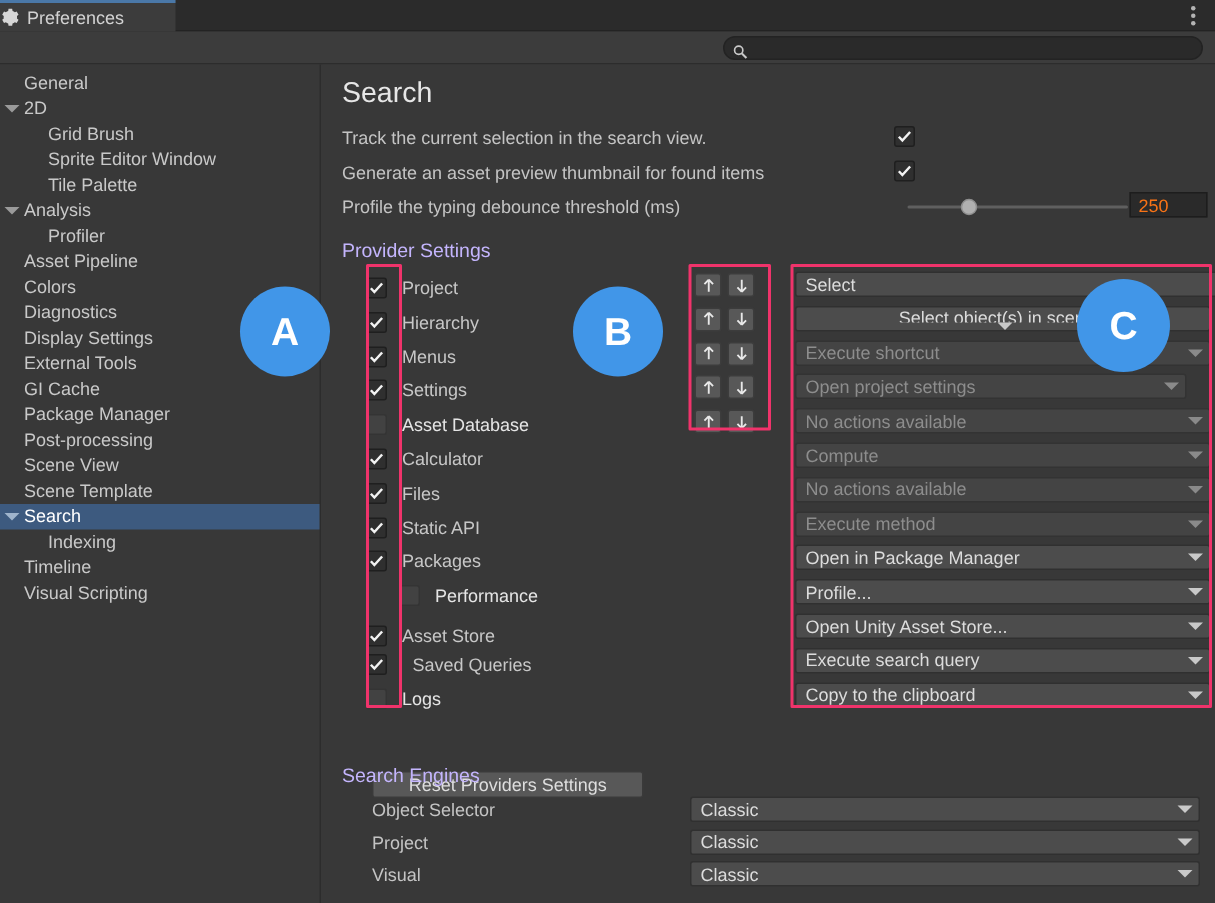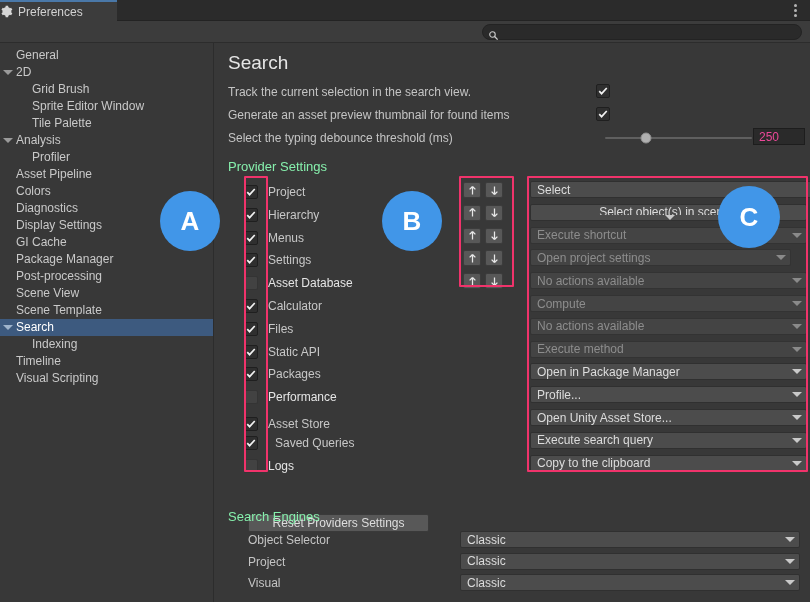--- a/index.html
+++ b/index.html
@@ -86,25 +86,25 @@
   
   .slider-wrap { position: absolute; left: 390px; top: 86px; width: 147px; height: 18px; display: flex; align-items: center; }
   .slider-track { position: relative; width: 147px; height: 2px; background: #5f5f5f; border-radius: 1px; }
   .slider-knob {
     position: absolute; left: 28%; top: 50%; transform: translate(-50%, -50%);
     width: 11px; height: 11px; border-radius: 50%; background: #b0b0b0; border: 1px solid #8f8f8f;
   }
   .numfield {
     position: absolute; left: 538px; top: 85px; width: 52px; height: 17px;
     background: #2a2a2a; border: 1px solid #1d1d1d; border-radius: 0;
-    font-size: 12px; color: #ec4899; display: flex; align-items: center; padding-left: 5px;
-  }
-
-  
-  .sec-header { position: absolute; left: 13px; font-size: 13px; color: #86efac; }
+    font-size: 12px; color: #f97316; display: flex; align-items: center; padding-left: 5px;
+  }
+
+  
+  .sec-header { position: absolute; left: 13px; font-size: 13px; color: #c4b5fd; }
 
   
   .prov-row {
     position: absolute; height: 22px; display: flex; align-items: center; gap: 10px;
   }
   .prov-label { font-size: 12px; color: #c7c7c7; }
   .prov-label.disabled { color: #e5e5e5; }
 
   
   .arrow-row { position: absolute; display: flex; gap: 4px; }
@@ -189,20 +189,21 @@
       <div class="side-item"><span class="caret"></span><span>2D</span></div>
       <div class="side-item indent"><span>Grid Brush</span></div>
       <div class="side-item indent"><span>Sprite Editor Window</span></div>
       <div class="side-item indent"><span>Tile Palette</span></div>
       <div class="side-item"><span class="caret"></span><span>Analysis</span></div>
       <div class="side-item indent"><span>Profiler</span></div>
       <div class="side-item"><span>Asset Pipeline</span></div>
       <div class="side-item"><span>Colors</span></div>
       <div class="side-item"><span>Diagnostics</span></div>
       <div class="side-item"><span>Display Settings</span></div>
+      <div class="side-item"><span>External Tools</span></div>
       <div class="side-item"><span>GI Cache</span></div>
       <div class="side-item"><span>Package Manager</span></div>
       <div class="side-item"><span>Post-processing</span></div>
       <div class="side-item"><span>Scene View</span></div>
       <div class="side-item"><span>Scene Template</span></div>
       <div class="side-item selected"><span class="caret"></span><span>Search</span></div>
       <div class="side-item indent"><span>Indexing</span></div>
       <div class="side-item"><span>Timeline</span></div>
       <div class="side-item"><span>Visual Scripting</span></div>
     </div>
@@ -223,21 +224,21 @@
     <div class="opt-row" style="top:63px;">
       <span class="row-label">Generate an asset preview thumbnail for found items</span>
     </div>
     <div class="cbox" style="position:absolute; left:381px; top:64px;">
       <svg width="10" height="10" viewBox="0 0 12 12">
           <path d="M1.5 6.2l2.8 3L10.5 2.4" fill="none" stroke="#f2f2f2" stroke-width="2"></path>
         </svg>
     </div>
 
     <div class="opt-row" style="top:86px;">
-      <span class="row-label">Select the typing debounce threshold (ms)</span>
+      <span class="row-label">Profile the typing debounce threshold (ms)</span>
     </div>
     <div class="slider-wrap">
       <div class="slider-track">
         <div class="slider-knob" id="slider-knob" style="left: 28%;"></div>
       </div>
     </div>
     <div class="numfield">250</div>
 
     <div class="sec-header" style="top:116px;">Provider Settings</div>
 
@@ -303,21 +304,21 @@
           <span class="prov-label">Static API</span>
         </div>
         <div class="prov-row" style="left: 29px; top: 320.4px;">
           <div class="cbox">
             <svg width="10" height="10" viewBox="0 0 12 12">
               <path d="M1.5 6.2l2.8 3L10.5 2.4" fill="none" stroke="#f2f2f2" stroke-width="2"></path>
             </svg>
           </div>
           <span class="prov-label">Packages</span>
         </div>
-        <div class="prov-row" style="left: 29px; top: 343.2px;">
+        <div class="prov-row" style="left: 29px; top: 343.2px; padding-left: 22px;">
           <div class="cbox dim"></div>
           <span class="prov-label disabled">Performance</span>
         </div>
         <div class="prov-row" style="left: 29px; top: 366px; align-items: flex-end;">
           <div class="cbox">
             <svg width="10" height="10" viewBox="0 0 12 12">
               <path d="M1.5 6.2l2.8 3L10.5 2.4" fill="none" stroke="#f2f2f2" stroke-width="2"></path>
             </svg>
           </div>
           <span class="prov-label">Asset Store</span>

